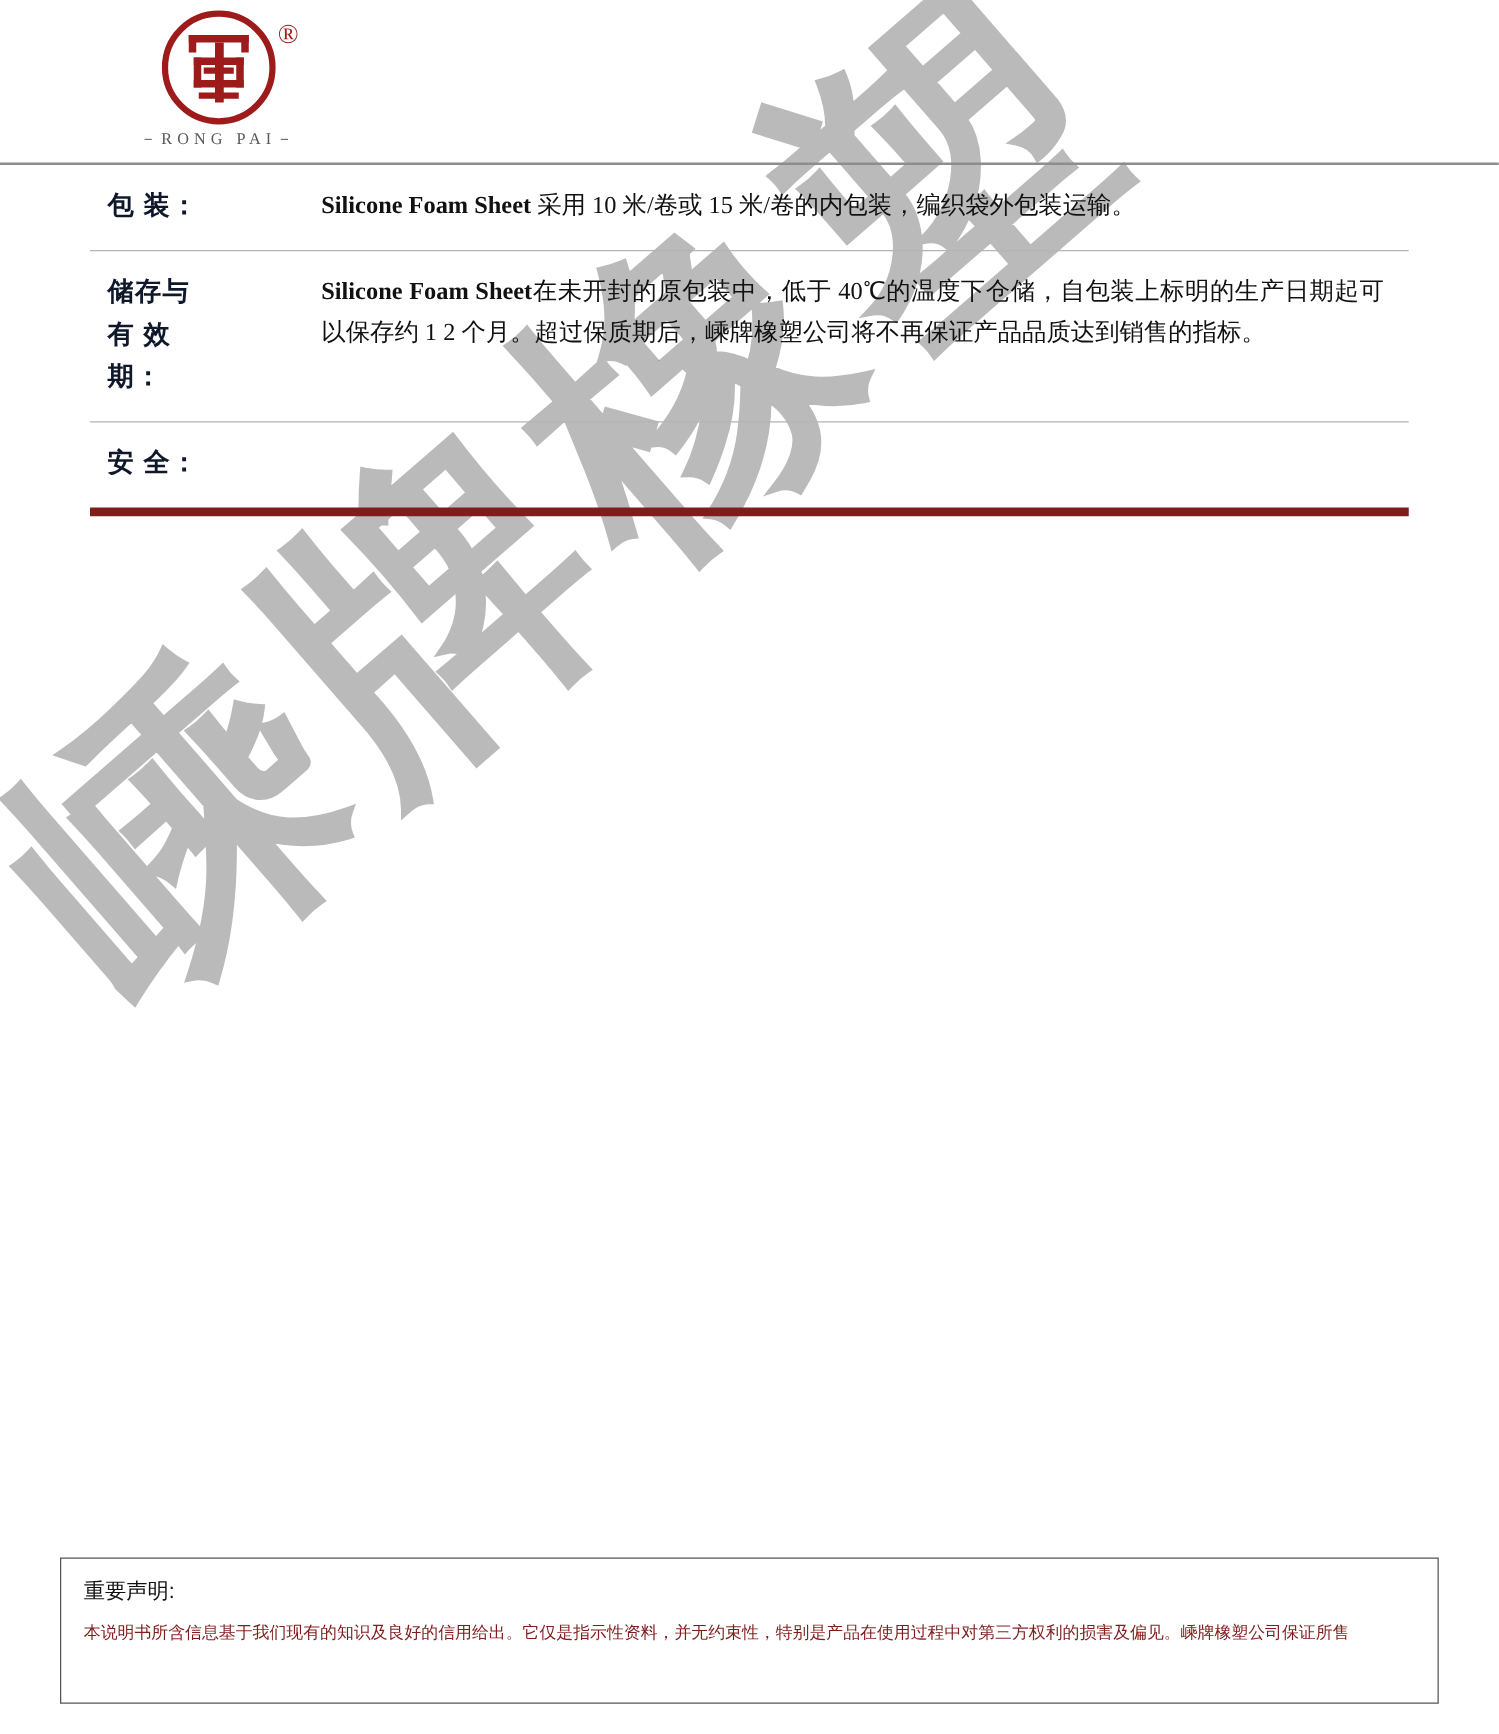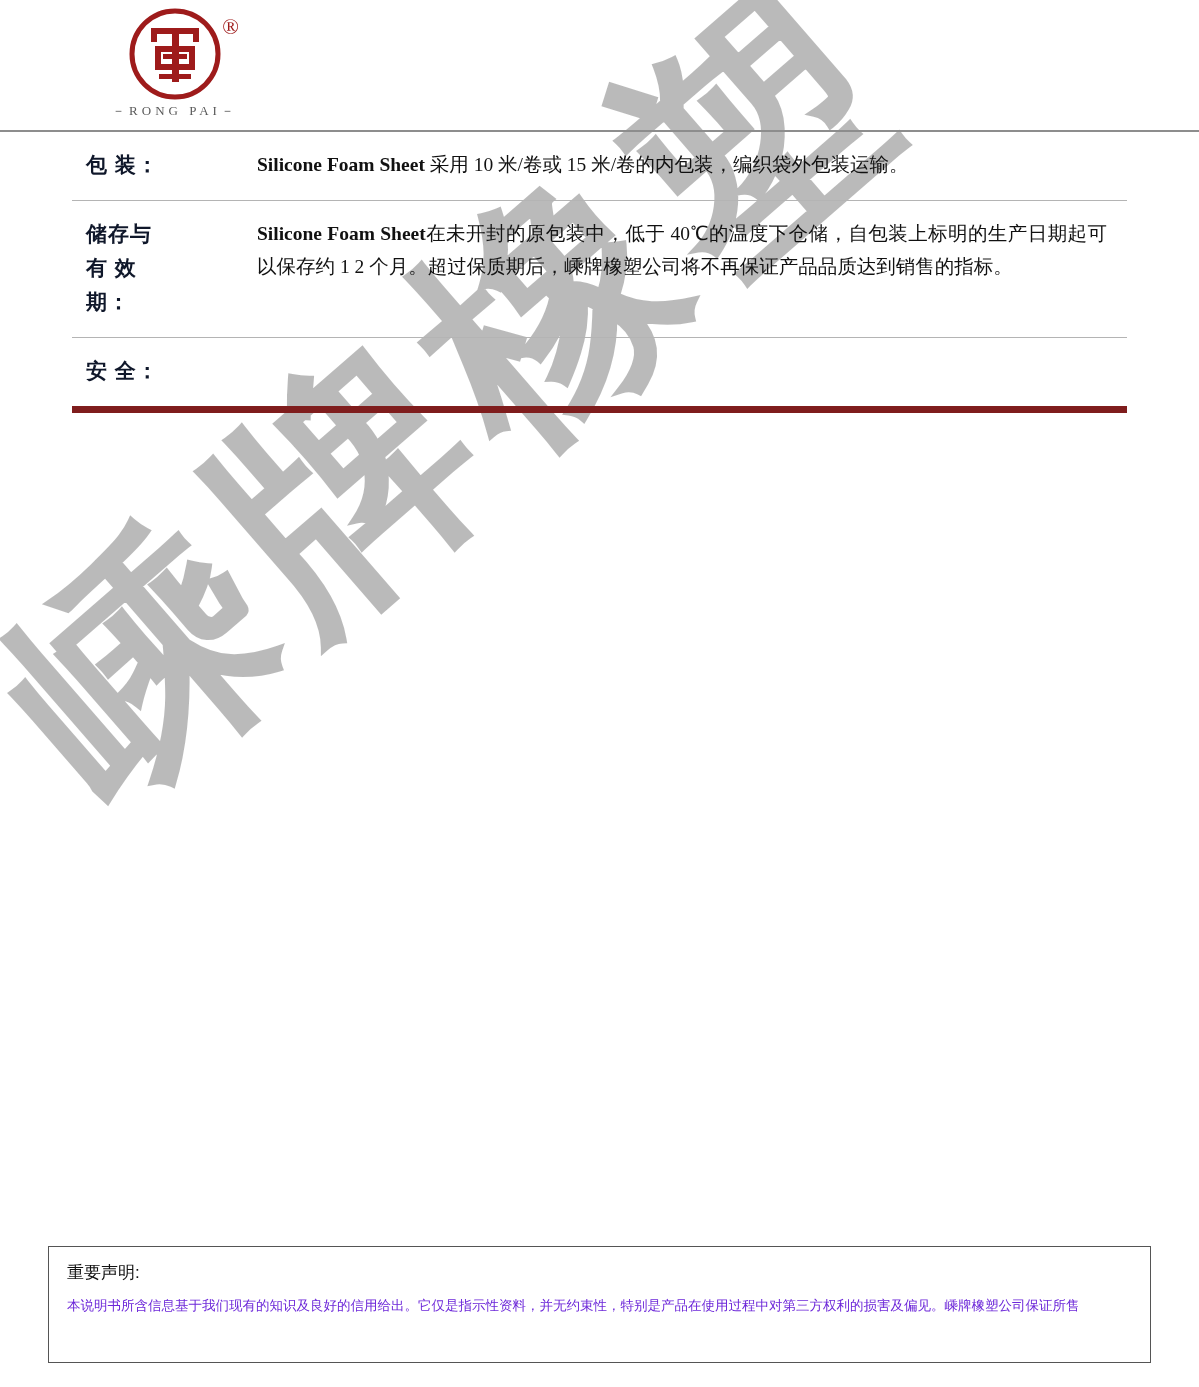--- a/index.html
+++ b/index.html
@@ -155,21 +155,21 @@
   }
   .footer-title {
     font-size: 17px;
     color: #111;
     margin-bottom: 9px;
     font-weight: normal;
   }
   .footer-text {
     font-size: 13.5px;
     line-height: 25px;
-    color: #6d28d9;
+    color: #7f1d1d;
     text-align: justify;
   }
 </style>
 </head>
 <body>
 
 <div class="page">
 
   <div class="watermark">
     <div class="watermark-text">嵊牌橡塑</div>

